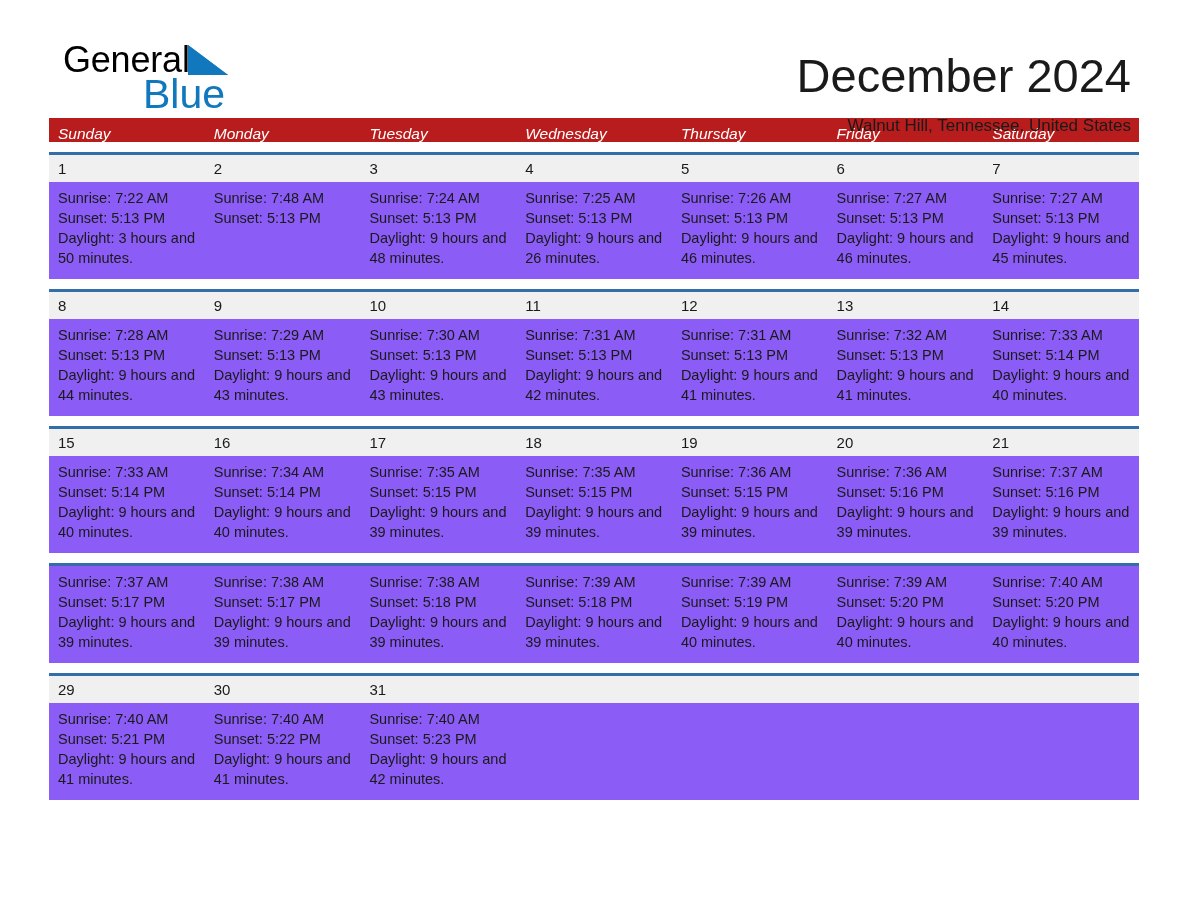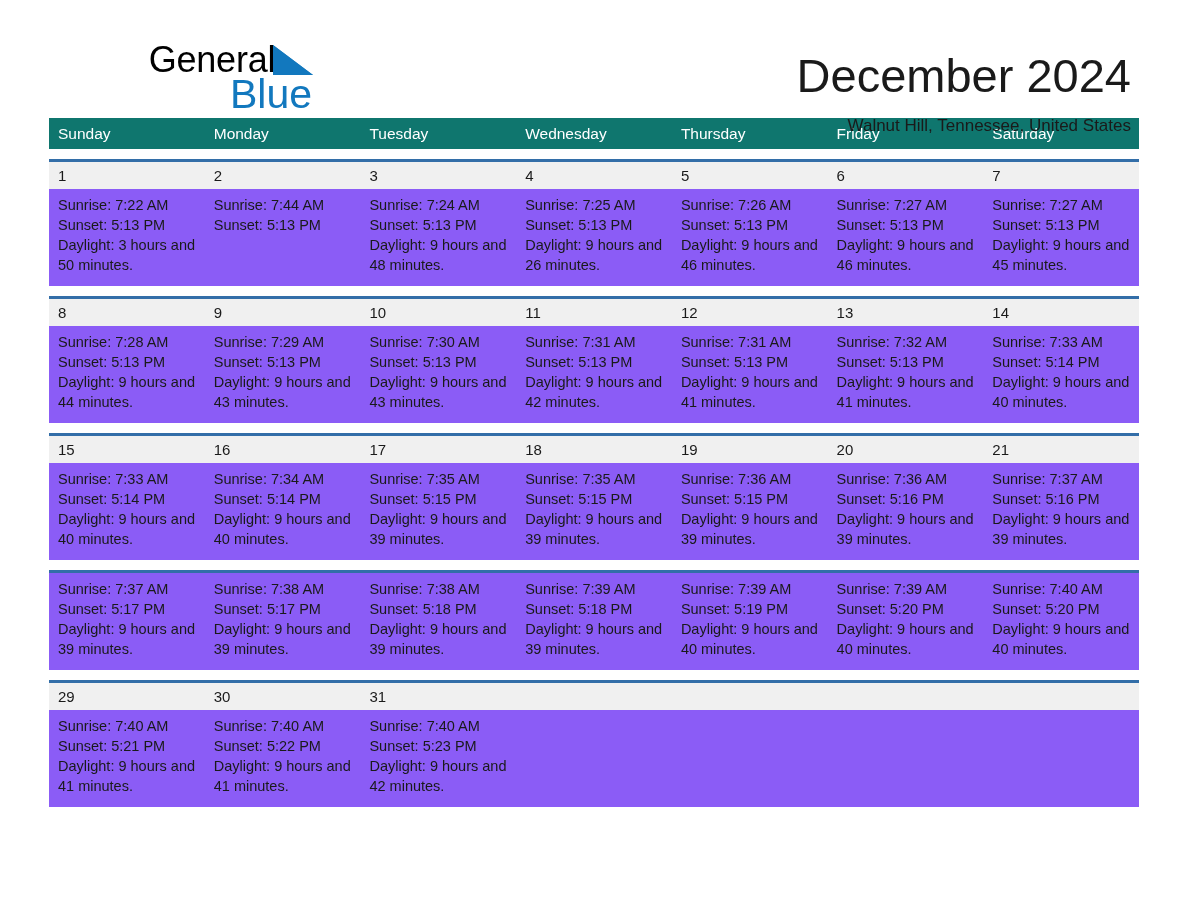--- a/index.html
+++ b/index.html
@@ -23,25 +23,24 @@
     padding: 0 49px;
   }
 
   
   .header {
     position: relative;
     height: 118px;
   }
   .logo {
     position: absolute;
-    left: 22px;
+    left: 14px;
     top: 42px;
     width: 320px;
     height: 76px;
-    text-align: center;
   }
   .logo-general {
     font-size: 36px;
     line-height: 36px;
     color: #000000;
     letter-spacing: -0.2px;
     font-weight: 400;
     display: inline-block;
   }
   .logo-tri {
@@ -81,22 +80,23 @@
     margin-top: 5px;
   }
 
   
   .calendar {
     width: 1090px;
     margin: 0 auto;
   }
   .weekday-row {
     display: flex;
-    background: #0f766e;
-    height: 31px;
+    background: #b91c1c;
+    height: 24px;
+    font-style: italic;
   }
   .weekday-cell {
     flex: 1 1 0;
     color: #ffffff;
     font-size: 15.5px;
     line-height: 31px;
     padding-left: 9px;
     box-sizing: border-box;
     white-space: nowrap;
   }
@@ -186,21 +186,21 @@
         <div class="daynum-cell">6</div>
         <div class="daynum-cell">7</div>
       </div>
       <div class="info-row">
         <div class="info-cell">
           <div>Sunrise: 7:22 AM</div>
           <div>Sunset: 5:13 PM</div>
           <div class="daylight">Daylight: 3 hours and 50 minutes.</div>
         </div>
         <div class="info-cell">
-          <div>Sunrise: 7:44 AM</div>
+          <div>Sunrise: 7:48 AM</div>
           <div>Sunset: 5:13 PM</div>
         </div>
         <div class="info-cell">
           <div>Sunrise: 7:24 AM</div>
           <div>Sunset: 5:13 PM</div>
           <div class="daylight">Daylight: 9 hours and 48 minutes.</div>
         </div>
         <div class="info-cell">
           <div>Sunrise: 7:25 AM</div>
           <div>Sunset: 5:13 PM</div>

